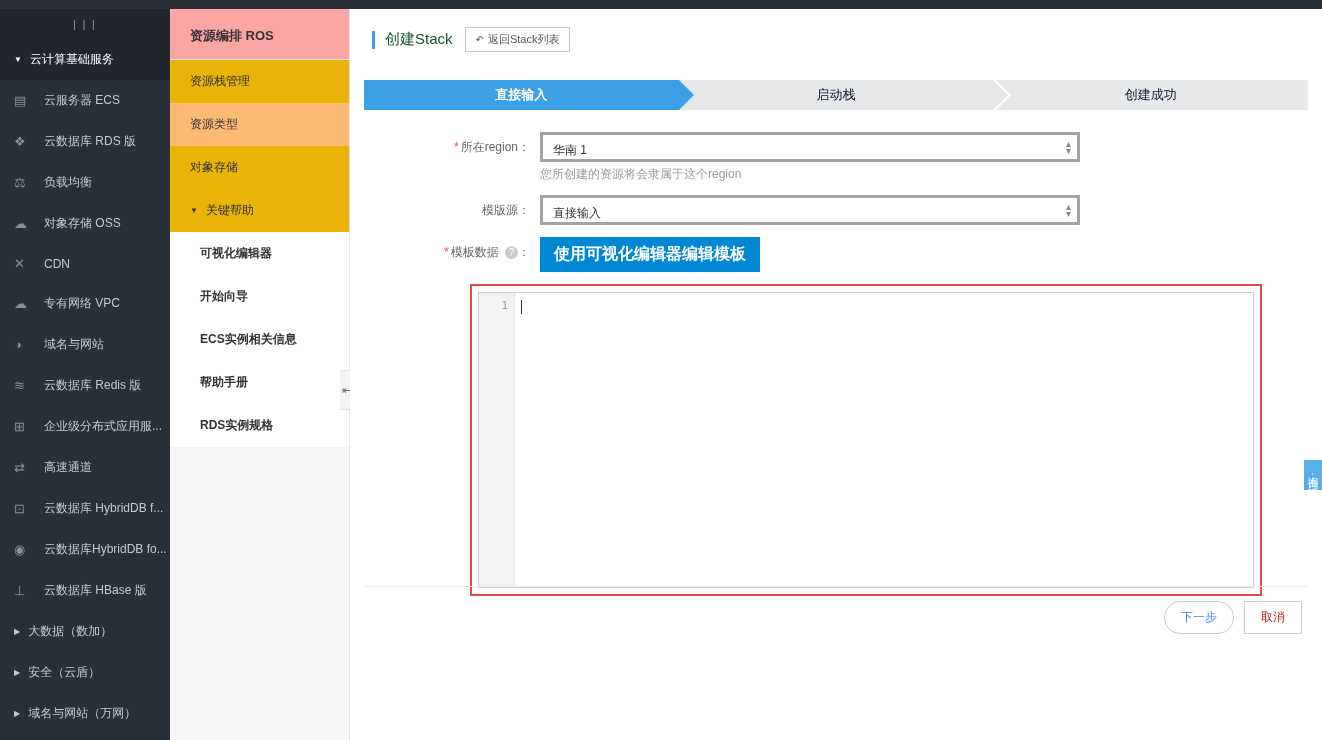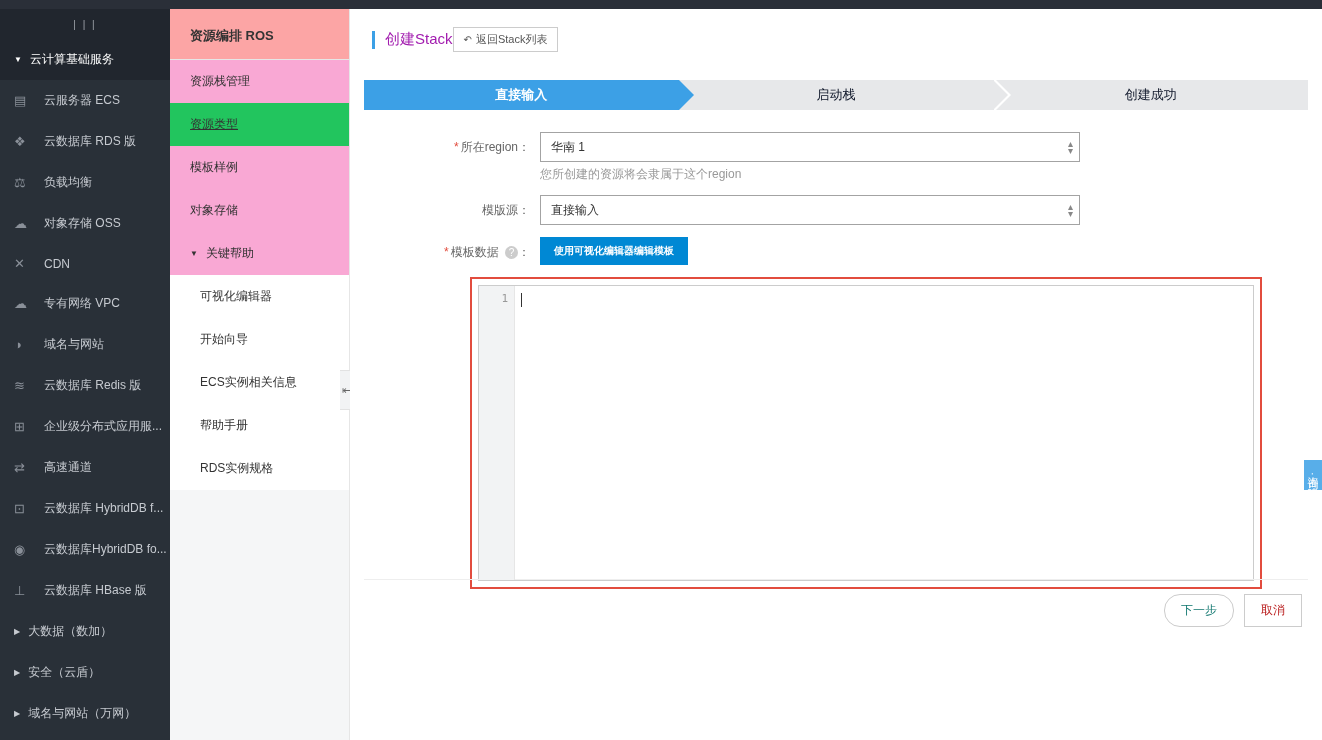--- a/index.html
+++ b/index.html
@@ -16,71 +16,71 @@
 .sidebar-dark-header { padding: 12px 14px; background: #21262e; color: #fff; font-size: 12px; display: flex; align-items: center; cursor: pointer; }
 .sidebar-dark-header .caret { margin-right: 8px; font-size: 8px; }
 .sidebar-dark-item { padding: 12px 14px; color: #c6cad0; font-size: 12px; display: flex; align-items: center; cursor: pointer; white-space: nowrap; overflow: hidden; text-overflow: ellipsis; }
 .sidebar-dark-icon { width: 20px; display: inline-flex; align-items: center; justify-content: flex-start; margin-right: 10px; color: #8a9099; font-size: 13px; flex-shrink: 0; }
 .sidebar-dark-footer-item { padding: 12px 14px; color: #c6cad0; font-size: 12px; display: flex; align-items: center; cursor: pointer; }
 .sidebar-dark-footer-item .caret { margin-right: 8px; font-size: 8px; }
 
 
 .sidebar-light { position: absolute; top: 9px; left: 170px; width: 180px; bottom: 0; background: #f5f6f7; border-right: 1px solid #e6e6e6; }
 .sidebar-light-title { padding: 18px 20px 14px; font-size: 13px; font-weight: bold; color: #333; background: #fca5a5; border-bottom: 1px solid #e6e6e6; }
-.sidebar-light-item { padding: 13px 20px; font-size: 12px; color: #333; cursor: pointer; background: #f9a8d4; }
-.sidebar-light-item.selected { background: #22c55e; text-decoration: underline; }
-.sidebar-light-item.sub { padding-left: 30px; background: #fff; }
+.sidebar-light-item { padding: 13px 20px; font-size: 12px; color: #333; cursor: pointer; background: #eab308; }
+.sidebar-light-item.selected { background: #fdba74; }
+.sidebar-light-item.sub { padding-left: 30px; background: #fff; font-weight: bold; }
 .sidebar-light-item.header { display: flex; align-items: center; }
 .sidebar-light-item .caret { margin-right: 8px; font-size: 8px; }
 
 
 .collapse-handle { position: absolute; top: 370px; left: 340px; width: 14px; height: 40px; background: #f2f3f4; border: 1px solid #e2e2e2; border-left: none; display: flex; align-items: center; justify-content: center; cursor: pointer; color: #666; font-size: 11px; }
 
 
 .main { position: absolute; top: 9px; left: 350px; right: 0; bottom: 0; background: #fff; padding: 0; overflow: hidden; }
 .main-header { padding: 18px 22px 14px; display: flex; align-items: center; }
 .main-header-bar { width: 3px; height: 18px; background: #3ca0e6; margin-right: 10px; }
-.main-title { font-size: 15px; color: #a21caf; font-weight: 500; margin-right: 0; }
+.main-title { font-size: 15px; color: #14532d; font-weight: 500; margin-right: 12px; }
 .back-button { border: 1px solid #ccc; padding: 4px 10px; font-size: 11px; color: #555; background: #fff; cursor: pointer; display: inline-flex; align-items: center; }
 .back-button .arrow { margin-right: 4px; font-size: 10px; }
 
 
 .steps { display: flex; margin: 14px 14px 22px; height: 30px; }
 .step { flex: 1; position: relative; display: flex; align-items: center; justify-content: center; font-size: 13px; }
 .step.active { background: #3ca0e6; color: #fff; font-weight: bold; }
 .step.inactive { background: #e7e8ea; color: #0f172a; }
 .step-arrow { position: absolute; right: -15px; top: 0; width: 0; height: 0; border-top: 15px solid transparent; border-bottom: 15px solid transparent; z-index: 2; }
 .step.active .step-arrow { border-left: 15px solid #3ca0e6; }
 .step.inactive .step-arrow-bg { position: absolute; right: -18px; top: -2px; width: 0; height: 0; border-top: 17px solid transparent; border-bottom: 17px solid transparent; border-left: 17px solid #fff; z-index: 1; }
 .step.inactive .step-arrow { border-left: 15px solid #e7e8ea; }
 
 
 .form { padding: 0 30px; }
 .form-row { display: flex; align-items: flex-start; margin-bottom: 12px; }
 .form-label { width: 160px; text-align: right; padding-right: 10px; padding-top: 7px; color: #666; font-size: 12px; }
 .form-label .req { color: #e24c3e; margin-right: 2px; }
 .form-label .help { display: inline-block; width: 13px; height: 13px; border-radius: 50%; background: #ccc; color: #fff; font-size: 10px; text-align: center; line-height: 13px; margin-left: 3px; }
 .form-control { flex: 1; max-width: 540px; }
-.select-box { width: 100%; height: 30px; border: 1px solid #a3a3a3; padding: 0 24px 0 10px; font-size: 12px; color: #333; background: #fff; position: relative; display: flex; align-items: center; cursor: pointer; }
+.select-box { width: 100%; height: 30px; border: 3px solid #a3a3a3; padding: 0 24px 0 10px; font-size: 12px; color: #333; background: #fff; position: relative; display: flex; align-items: flex-end; cursor: pointer; }
 .select-box .updown { position: absolute; right: 6px; top: 50%; transform: translateY(-50%); font-size: 10px; line-height: 7px; color: #888; display: flex; flex-direction: column; }
 .hint { color: #999; font-size: 12px; margin-top: 4px; }
-.blue-button { background: #0088d4; color: #fff; border: none; padding: 7px 14px; font-size: 10px; cursor: pointer; font-weight: bold; }
+.blue-button { background: #0088d4; color: #fff; border: none; padding: 7px 14px; font-size: 16px; cursor: pointer; font-weight: bold; }
 
 
 .editor-wrap { margin: 8px 60px 0 120px; border: 2px solid #e24c3e; padding: 6px; }
 .editor { border: 1px solid #ccc; height: 296px; display: flex; background: #fff; }
 .gutter { width: 36px; background: #f2f3f4; border-right: 1px solid #e6e6e6; text-align: right; padding: 6px 6px 0 0; color: #999; font-size: 11px; font-family: monospace; }
 .code-area { flex: 1; padding: 6px; font-family: monospace; font-size: 12px; }
 .cursor { display: inline-block; width: 1px; height: 14px; background: #333; vertical-align: middle; }
 
 
 .divider { border-top: 1px solid #eee; margin: 0 14px; }
 .actions { padding: 14px 20px; display: flex; justify-content: flex-end; gap: 10px; }
 .btn { border: 1px solid #ccc; padding: 7px 16px; font-size: 12px; background: #fff; cursor: pointer; color: #b91c1c; }
-.btn.disabled { color: #0f766e; cursor: not-allowed; border-radius: 16px; }
+.btn.disabled { color: #3b82f6; cursor: not-allowed; border-radius: 16px; }
 
 
 .feedback-tab { position: absolute; right: 0; top: 460px; width: 18px; background: #3ca0e6; color: #fff; padding: 8px 2px; font-size: 11px; text-align: center; writing-mode: vertical-rl; letter-spacing: 2px; cursor: pointer; opacity: 0.85; }
 </style>
 </head>
 <body>
 
 <div class="top-header"></div>
 
 <div class="sidebar-dark">
@@ -162,21 +162,20 @@
       </div>
       <div class="sidebar-dark-footer-item"></div>
     </div>
 </div>
 
 <div class="sidebar-light">
   <div class="sidebar-light-title">资源编排 ROS</div>
   <div id="light-items">
       <div class="sidebar-light-item"><span>资源栈管理</span></div>
       <div class="sidebar-light-item selected"><span>资源类型</span></div>
-      <div class="sidebar-light-item"><span>模板样例</span></div>
       <div class="sidebar-light-item"><span>对象存储</span></div>
       <div class="sidebar-light-item header">
         <span class="caret">▼</span>
         <span>关键帮助</span>
       </div>
       <div class="sidebar-light-item sub"><span>可视化编辑器</span></div>
       <div class="sidebar-light-item sub"><span>开始向导</span></div>
       <div class="sidebar-light-item sub"><span>ECS实例相关信息</span></div>
       <div class="sidebar-light-item sub"><span>帮助手册</span></div>
       <div class="sidebar-light-item sub"><span>RDS实例规格</span></div>

